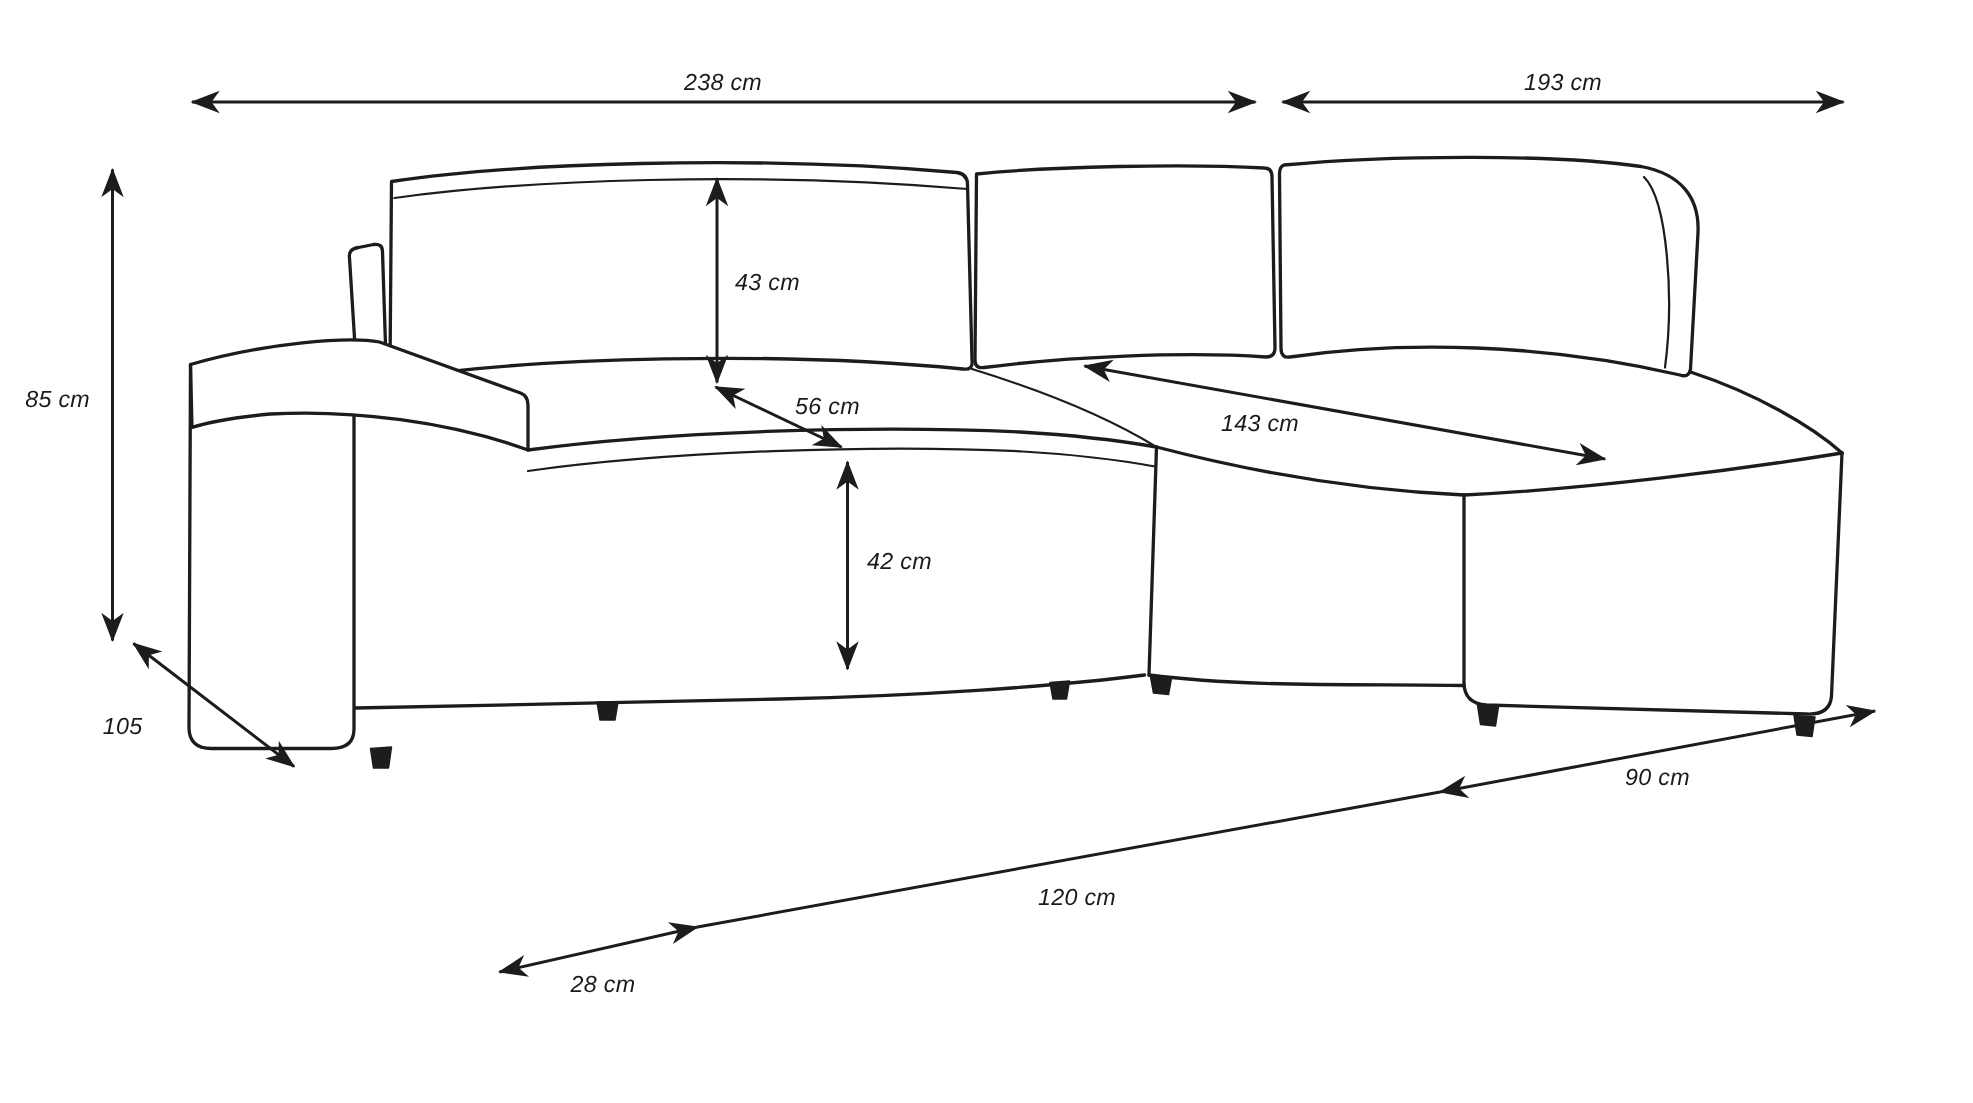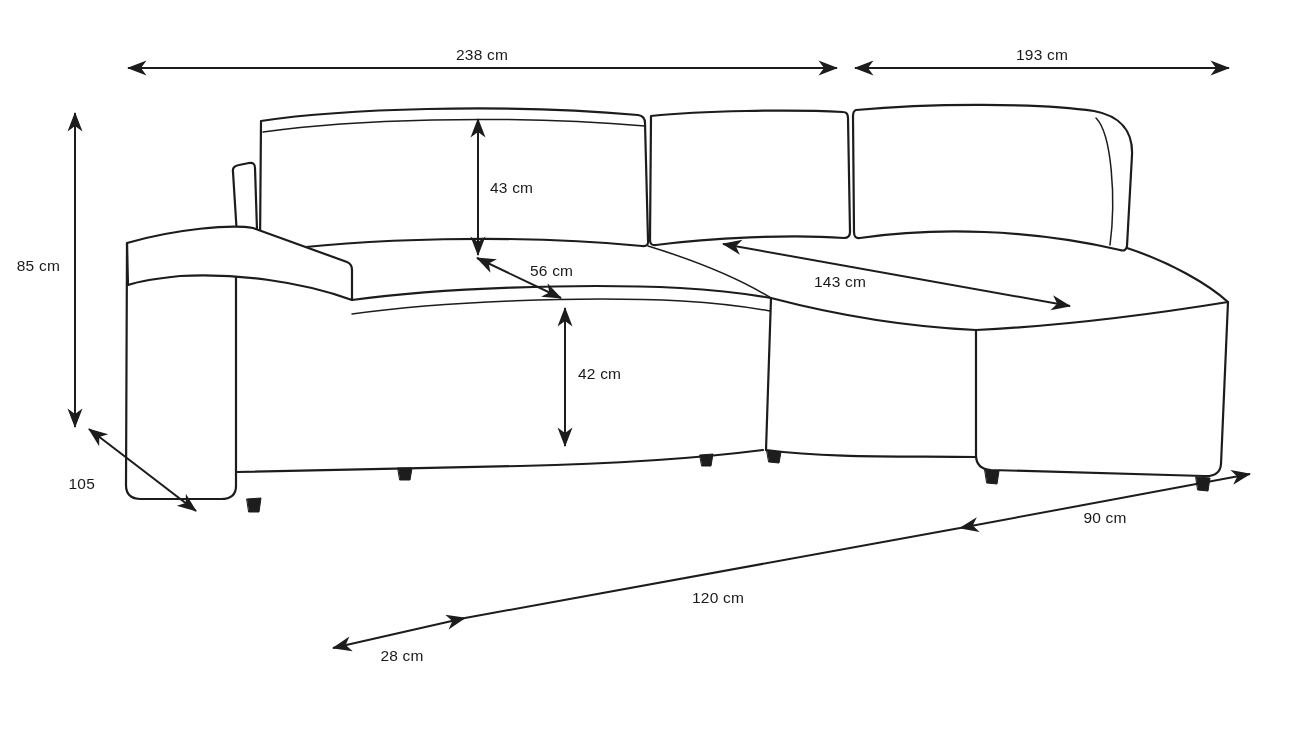--- a/index.html
+++ b/index.html
@@ -9,20 +9,21 @@
     height: 735px;
     background: #ffffff;
     overflow: hidden;
     font-family: "Liberation Sans", sans-serif;
   }
   .stage {
     position: relative;
     width: 1315px;
     height: 566px;
     background: #ffffff;
+    font-style: italic;
   }
   svg { display: block; }
   .sofa path {
     stroke: #1c1c1c;
     stroke-width: 2.2;
     fill: none;
     stroke-linecap: round;
     stroke-linejoin: round;
   }
   .sofa path.filled { fill: #ffffff; }

